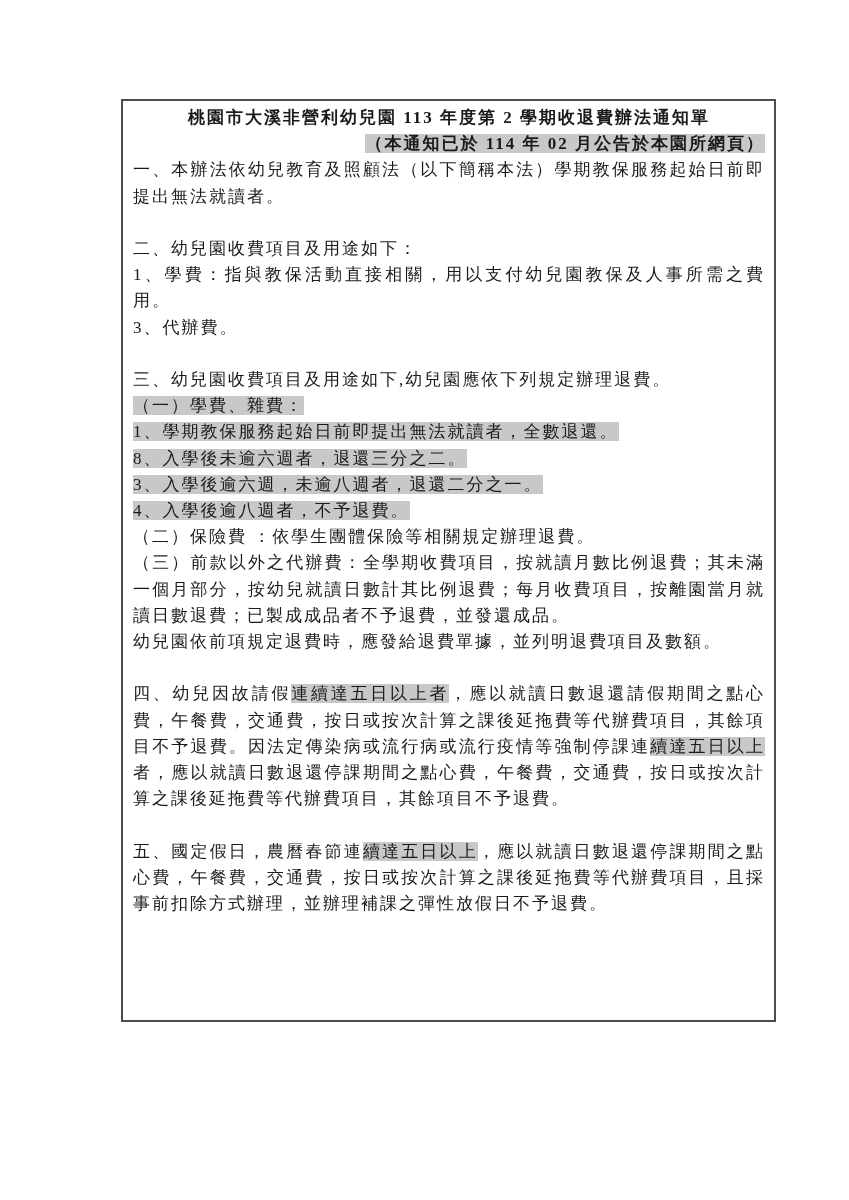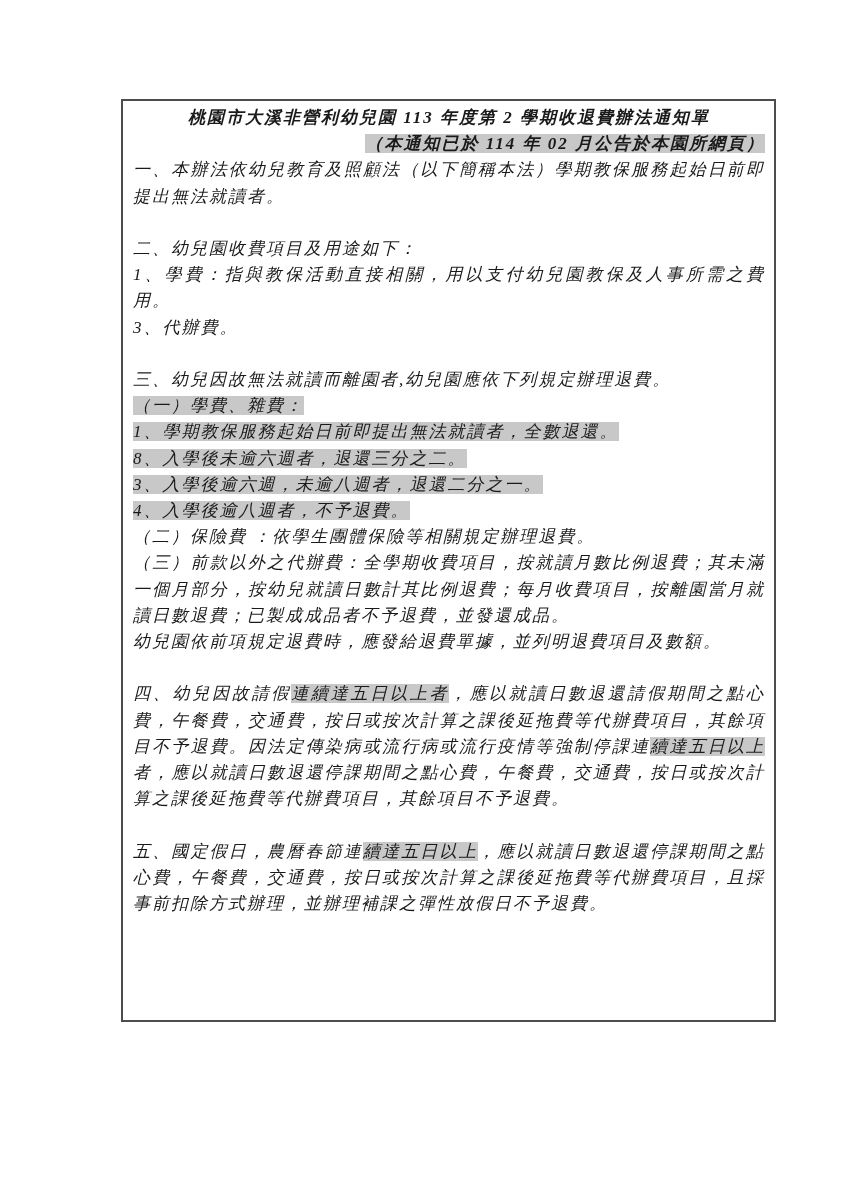--- a/index.html
+++ b/index.html
@@ -15,21 +15,20 @@
     position: absolute;
     left: 121px;
     top: 99px;
     width: 655px;
     height: 923px;
     box-sizing: border-box;
     border: 2px solid var(--border, #4d4d4d);
     background: #ffffff;
     padding: 4px 9px 0 10px;
     overflow: hidden;
-    font-style: italic;
   }
   .line {
     font-size: 17px;
     line-height: 26.2px;
     letter-spacing: 2px;
   }
   .title-line {
     text-align: center;
     font-weight: bold;
   }
@@ -55,21 +54,21 @@
     <span class="hl">（本通知已於 114 年 02 月公告於本園所網頁）</span>
   </div>
 
   <div>
       <p class="para line"><span>一、本辦法依幼兒教育及照顧法（以下簡稱本法）學期教保服務起始日前即提出無法就讀者。</span></p>
       <div class="spacer"></div>
       <p class="para line"><span>二、幼兒園收費項目及用途如下：</span></p>
       <p class="para line"><span>1、學費：指與教保活動直接相關，用以支付幼兒園教保及人事所需之費用。</span></p>
       <p class="para line"><span>3、代辦費。</span></p>
       <div class="spacer"></div>
-      <p class="para line"><span>三、幼兒因故無法就讀而離園者,幼兒園應依下列規定辦理退費。</span></p>
+      <p class="para line"><span>三、幼兒園收費項目及用途如下,幼兒園應依下列規定辦理退費。</span></p>
       <p class="para line"><span class="hl">（一）學費、雜費：</span></p>
       <p class="para line"><span class="hl">1、學期教保服務起始日前即提出無法就讀者，全數退還。</span></p>
       <p class="para line"><span class="hl">8、入學後未逾六週者，退還三分之二。</span></p>
       <p class="para line"><span class="hl">3、入學後逾六週，未逾八週者，退還二分之一。</span></p>
       <p class="para line"><span class="hl">4、入學後逾八週者，不予退費。</span></p>
       <p class="para line"><span>（二）保險費 ：依學生團體保險等相關規定辦理退費。</span></p>
       <p class="para line"><span>（三）前款以外之代辦費：全學期收費項目，按就讀月數比例退費；其未滿一個月部分，按幼兒就讀日數計其比例退費；每月收費項目，按離園當月就讀日數退費；已製成成品者不予退費，並發還成品。</span></p>
       <p class="para line"><span>幼兒園依前項規定退費時，應發給退費單據，並列明退費項目及數額。</span></p>
       <div class="spacer"></div>
       <p class="para line"><span>四、幼兒因故請假</span><span class="hl">連續達五日以上者</span><span>，應以就讀日數退還請假期間之點心費，午餐費，交通費，按日或按次計算之課後延拖費等代辦費項目，其餘項目不予退費。因法定傳染病或流行病或流行疫情等強制停課連</span><span class="hl">續達五日以上</span><span>者，應以就讀日數退還停課期間之點心費，午餐費，交通費，按日或按次計算之課後延拖費等代辦費項目，其餘項目不予退費。</span></p>

